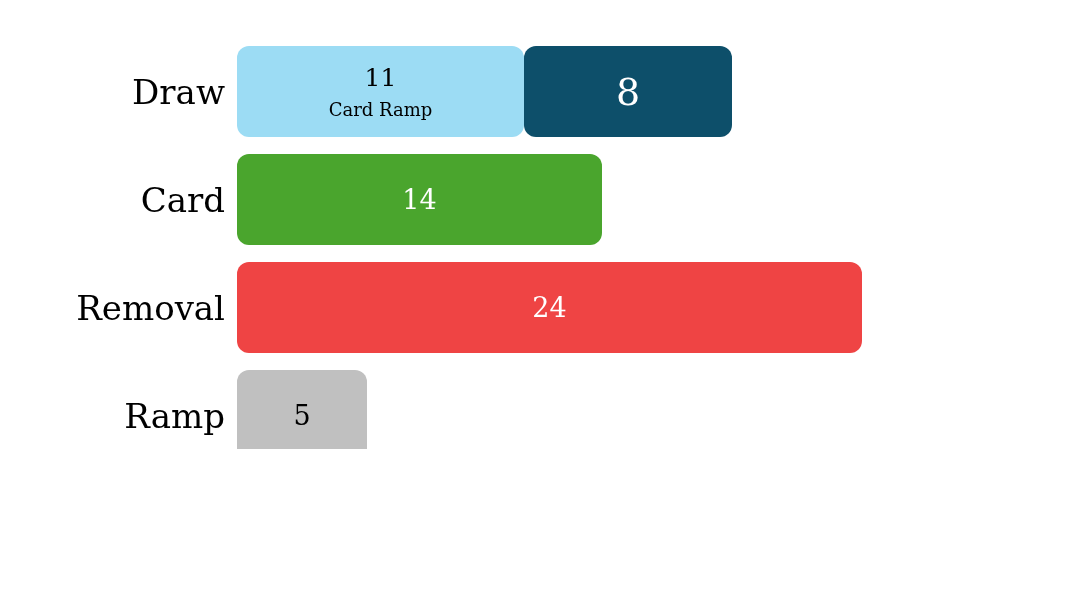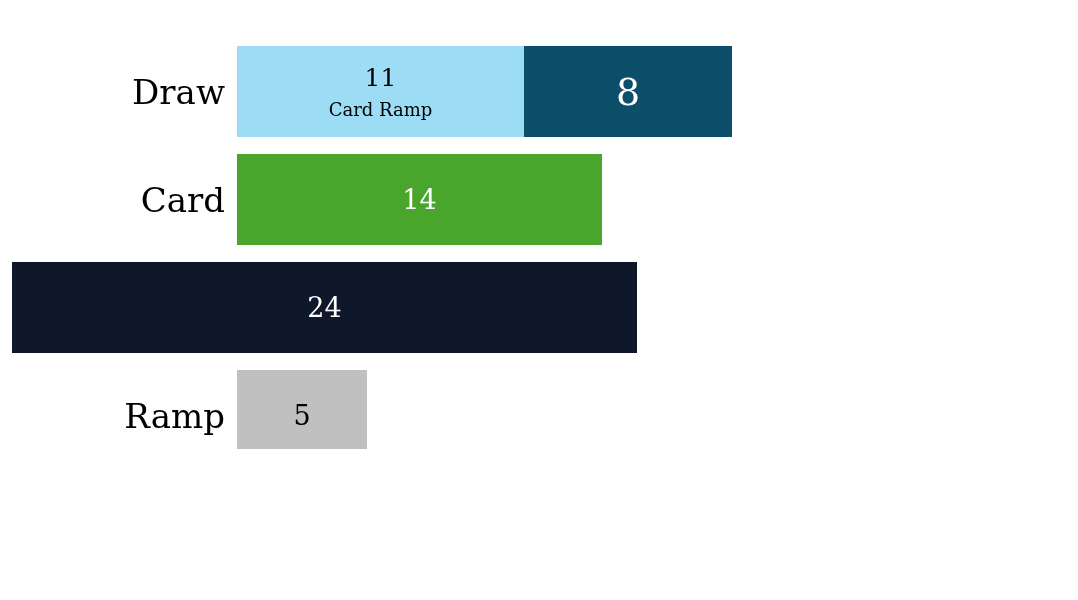--- a/index.html
+++ b/index.html
@@ -41,20 +41,21 @@
     margin-left: 12px;
     display: flex;
   }
   .segment {
     height: 91px;
     display: flex;
     flex-direction: column;
     align-items: center;
     justify-content: center;
     overflow: hidden;
+    border-radius: 12px;
   }
   .seg-value {
     font-size: 27px;
     line-height: 1;
   }
   .seg-value.val-small { font-size: 25px; }
   .seg-value.val-large { font-size: 38px; }
   .seg-label {
     font-size: 18px;
     line-height: 1;
@@ -81,22 +82,23 @@
       </div>
       <div class="row">
         <div class="cat-label">Card</div>
         <div class="bars">
           <div class="segment" style="width: 365px; background: rgb(74, 165, 45); color: rgb(255, 255, 255); align-items: center;">
             <div class="seg-value">14</div>
           </div>
         </div>
       </div>
       <div class="row">
+        <div class="cat-label">Removal</div>
         <div class="bars">
-          <div class="segment" style="width: 625px; background: #0f172a; color: rgb(255, 255, 255);">
+          <div class="segment" style="width: 625px; background: #ef4444; color: rgb(255, 255, 255);">
             <div class="seg-value">24</div>
           </div>
         </div>
       </div>
       <div class="row">
         <div class="cat-label">Ramp</div>
         <div class="bars">
           <div class="segment" style="width: 130px; background: rgb(192, 192, 192); color: rgb(0, 0, 0);">
             <div class="seg-value">5</div>
           </div>

